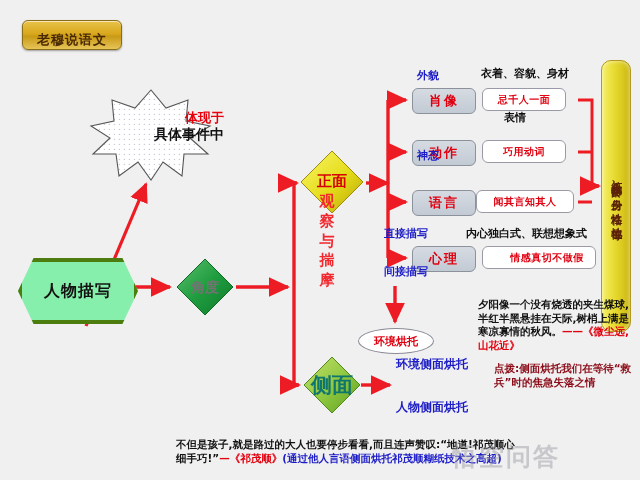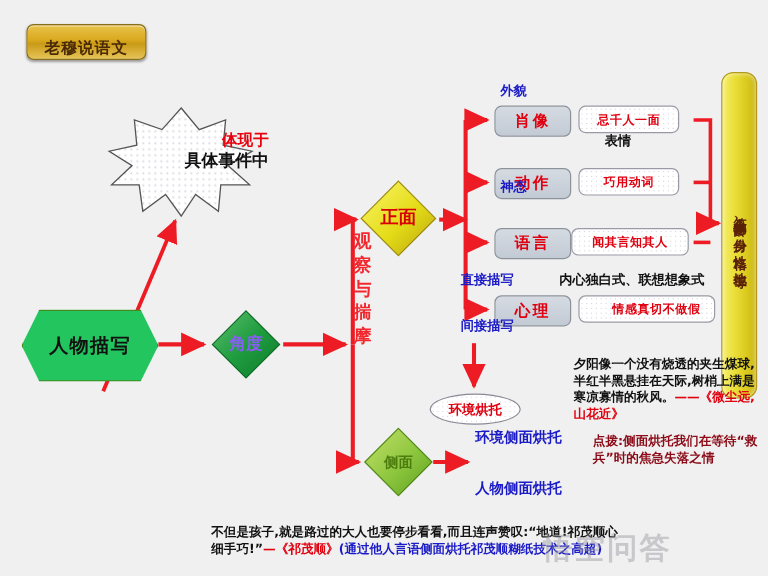--- a/index.html
+++ b/index.html
@@ -28,50 +28,50 @@
   .star-text{
     position:absolute;left:0;top:22px;width:146px;text-align:right;
     line-height:1.22;font-weight:bold;
   }
   .star-text .l1{color:#e8000d;font-size:13px;}
   .star-text .l2{color:#111;font-size:14px;}
 
   
   .hexa{
     position:absolute;left:18px;top:258px;width:112px;height:58px;
-    background:#22c55e;
-    border:1px solid #4d7c0f;
+    background:#86efac;
+    border:4px solid #4d7c0f;
     clip-path:polygon(13% 0,87% 0,100% 50%,87% 100%,13% 100%,0 50%);
     display:flex;align-items:center;justify-content:center;
     color:#111;font-size:16px;font-weight:bold;letter-spacing:1px;
   }
 
   
   .diamond{position:absolute;display:flex;align-items:center;justify-content:center;}
   .diamond .dlabel{
     position:relative;z-index:2;font-weight:bold;line-height:1.05;text-align:center;
   }
   .dm-green{width:58px;height:58px;}
   .dm-green .shape,
   .dm-yellow .shape,
   .dm-green2 .shape{position:absolute;left:0;top:0;width:100%;height:100%;}
 
   
   #d-jiaodu{left:176px;top:258px;width:58px;height:58px;}
-  #d-jiaodu .dlabel{color:#8b5cf6;font-size:14px;}
+  #d-jiaodu .dlabel{color:#737373;font-size:14px;}
   
   #d-zhengmian{left:300px;top:150px;width:64px;height:64px;}
   #d-zhengmian .dlabel{color:#d80008;font-size:15px;}
   
   #d-cemian{left:303px;top:356px;width:58px;height:58px;}
-  #d-cemian .dlabel{color:#4d7c0f;font-size:12px;font-family:Liberation Serif, serif;}
+  #d-cemian .dlabel{color:#0f766e;font-size:21px;font-family:Liberation Serif, serif;}
 
   
   .vert-red{
-    position:absolute;left:289px;top:192px;width:26px;
+    position:absolute;left:314px;top:192px;width:26px;
     color:#f2282f;font-size:15px;font-weight:bold;line-height:1.32;
     text-align:center;
   }
 
   
   .gbox{
     position:absolute;height:24px;
     background:linear-gradient(180deg,#d6dbe2 0%,#c2cad4 100%);
     border:1px solid #8c929b;border-radius:6px;
     display:flex;align-items:center;justify-content:center;
@@ -305,20 +305,21 @@
   <div class="dbox" id="t-qiaoyong">
     <span>巧用动词</span>
   </div>
   <div class="dbox" id="t-wenqiyan">
     <span>闻其言知其人</span>
   </div>
   <div class="dbox" id="t-qinggan">
     <span>情感真切不做假</span>
   </div>
 
+  <div class="blk" id="c-yizhuo">衣着、容貌、身材</div>
   <div class="blk" id="c-biaoqing">表情</div>
   <div class="blk" id="c-neixin">内心独白式、联想想象式</div>
 
   <div class="blue" id="c-waimao">外貌</div>
   <div class="blue" id="c-shentai">神态</div>
   <div class="blue" id="c-zhijie">直接描写</div>
   <div class="blue" id="c-jianjie">间接描写</div>
   <div class="blue" id="c-huanjingcm">环境侧面烘托</div>
   <div class="blue" id="c-renwucm">人物侧面烘托</div>
 

